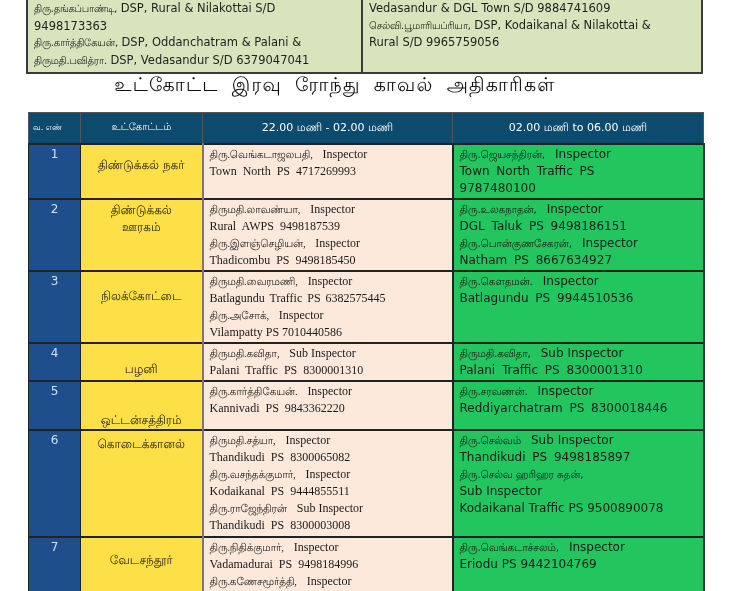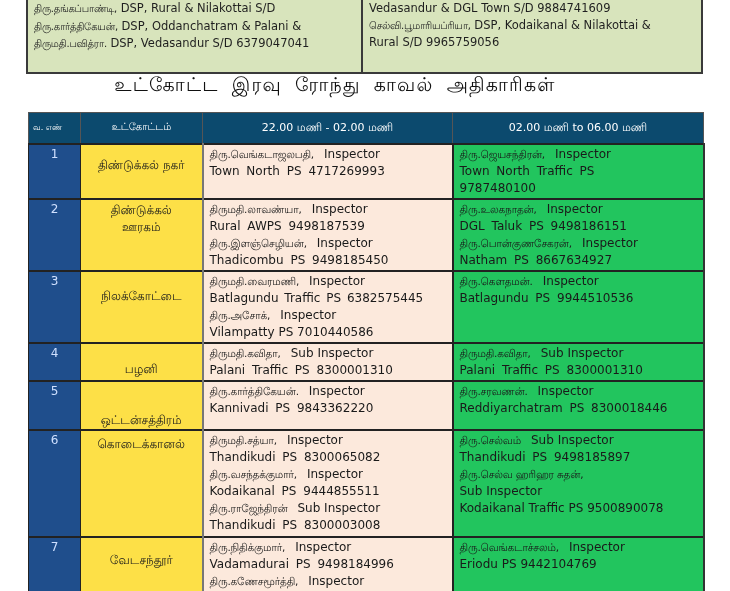--- a/index.html
+++ b/index.html
@@ -28,32 +28,33 @@
   }
   table.duty th {
     background: #0c4a6e; color: #ffffff; font-weight: normal;
     font-size: 11px; height: 31px; border: 1px solid #555; vertical-align: middle;
   }
   table.duty th.no-h { text-align: left; font-size: 8px; line-height: 10px; padding-left: 4px; }
   table.duty td { border: 1px solid #222; vertical-align: top; font-size: 12px; line-height: 17px; }
   table.duty tr.row td { border-top: 2px solid #222; }
   td.num { background: #1f4e8c; color: #cfe0ff; text-align: center; font-size: 8px; line-height: 12px; padding-top: 1px; }
   td.sub { background: #fde047; text-align: center; font-size: 10.5px; padding-top: 9px; border-right: 2px solid #777 !important; }
-  td.shift1 { background: #fce9dc; padding: 1px 6px; }
+  td.shift1 { background: #fce9dc; padding: 1px 6px; font-family: Liberation Serif, serif; }
   td.shift2 { background: #22c55e; padding: 1px 6px; border-left: 2px solid #222 !important; border-right: 2px solid #333 !important; }
   .officer-name { font-size: 10.5px; letter-spacing: -0.2px; }
   .officer-rank { margin-left: 10px; }
   .line { white-space: nowrap; }
   .ws { word-spacing: 3px; }
 </style>
 </head>
 <body>
 
 <div class="dsp-box dsp-left">
   <div class="dsp-line"><span class="ta">திரு.தங்கப்பாண்டி,</span> <span>DSP, Rural &amp; Nilakottai  S/D</span></div>
+  <div class="dsp-line"><span>9498173363</span></div>
   <div class="dsp-line"><span class="ta">திரு.கார்த்திகேயன்,</span> <span>DSP, Oddanchatram &amp; Palani &amp;</span></div>
   <div class="dsp-line"><span class="ta">திருமதி.பவித்ரா.</span> <span style="">DSP, Vedasandur S/D 6379047041</span></div>
 </div>
 
 <div class="dsp-box dsp-right">
   <div class="dsp-line"><span>Vedasandur &amp; DGL Town S/D  9884741609</span></div>
   <div class="dsp-line"><span class="ta">செல்வி.பூமாரியப்ரியா,</span> <span>DSP, Kodaikanal &amp; Nilakottai  &amp;</span></div>
   <div class="dsp-line"><span>Rural  S/D 9965759056</span></div>
 </div>
 

